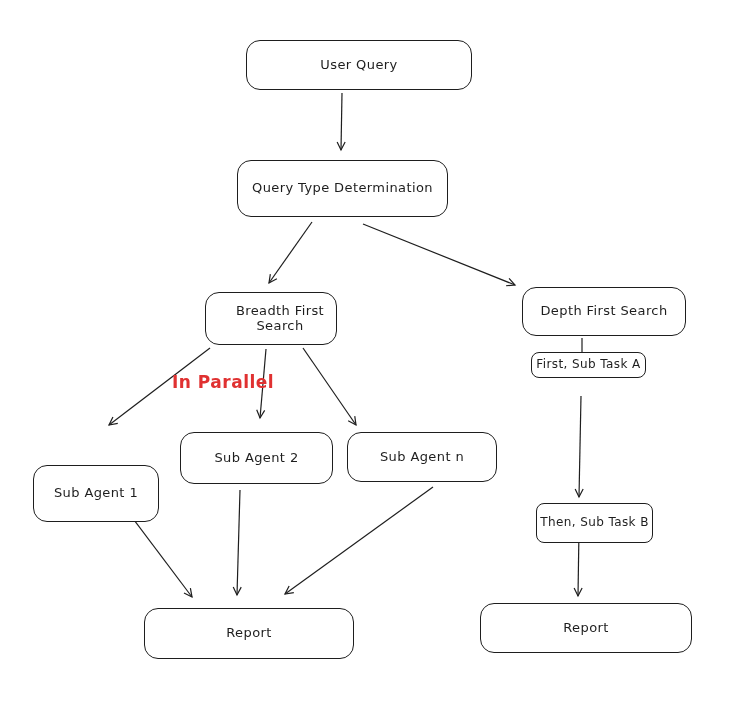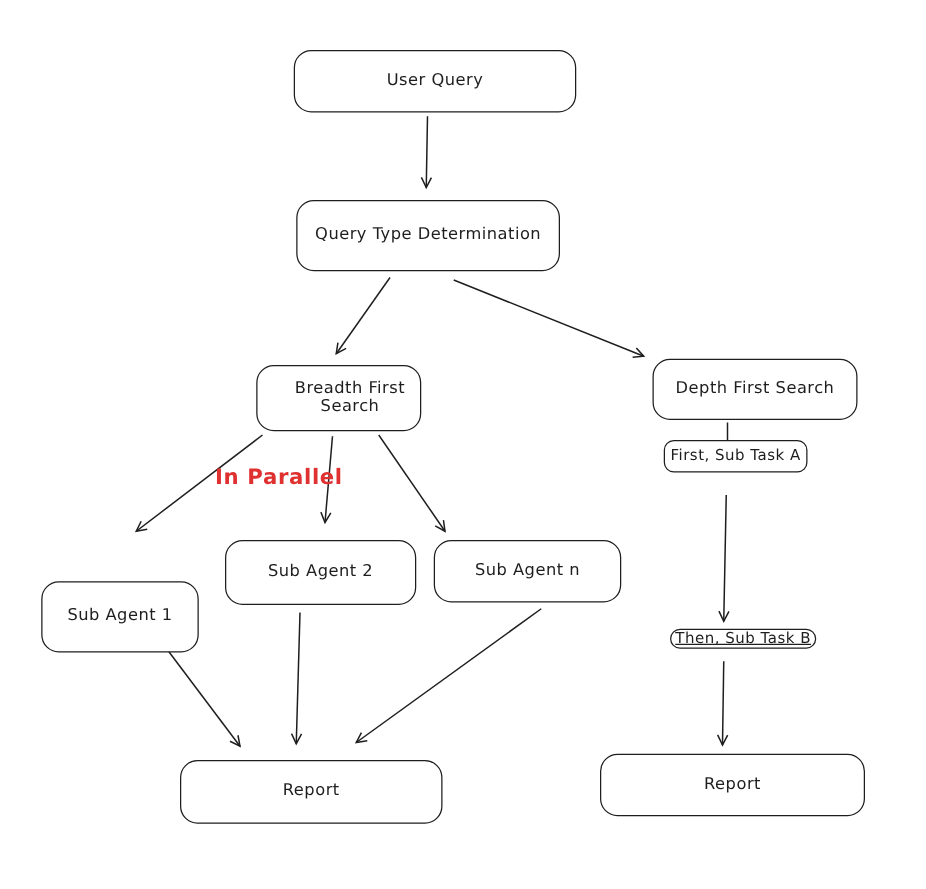--- a/index.html
+++ b/index.html
@@ -46,30 +46,30 @@
   .annotation {
     position: absolute;
     font-size: 17px;
     font-weight: bold;
     letter-spacing: 0.5px;
     color: #e03131;
     white-space: nowrap;
   }
 
   
-  #n-user-query   { left:235px; top:40px;  width:226px; height:50px; }
+  #n-user-query   { left:246px; top:40px;  width:226px; height:50px; }
   #n-query-type   { left:237px; top:160px; width:211px; height:57px; }
   #n-bfs          { left:205px; top:292px; width:132px; height:53px;padding-left:18px; }
   #n-dfs          { left:522px; top:287px; width:164px; height:49px; }
   #n-sub1         { left:33px;  top:431px; width:126px; height:57px;margin-top:34px; }
   #n-sub2         { left:180px; top:432px; width:153px; height:52px; }
   #n-subn         { left:347px; top:432px; width:150px; height:50px; }
   #n-report-left  { left:144px; top:608px; width:210px; height:51px; }
   #n-first-task   { left:531px; top:352px; width:115px; height:26px; }
-  #n-then-task    { left:536px; top:503px; width:117px; height:16px;text-decoration:underline; }
+  #n-then-task    { left:536px; top:503px; width:117px; height:40px; }
   #n-report-right { left:480px; top:603px; width:212px; height:50px; }
   #in-parallel    { left:172px; top:372px; }
 </style>
 </head>
 <body>
 
 <div id="canvas">
 
   <svg id="edges" viewBox="0 0 741 711" xmlns="http://www.w3.org/2000/svg">
     <defs>

